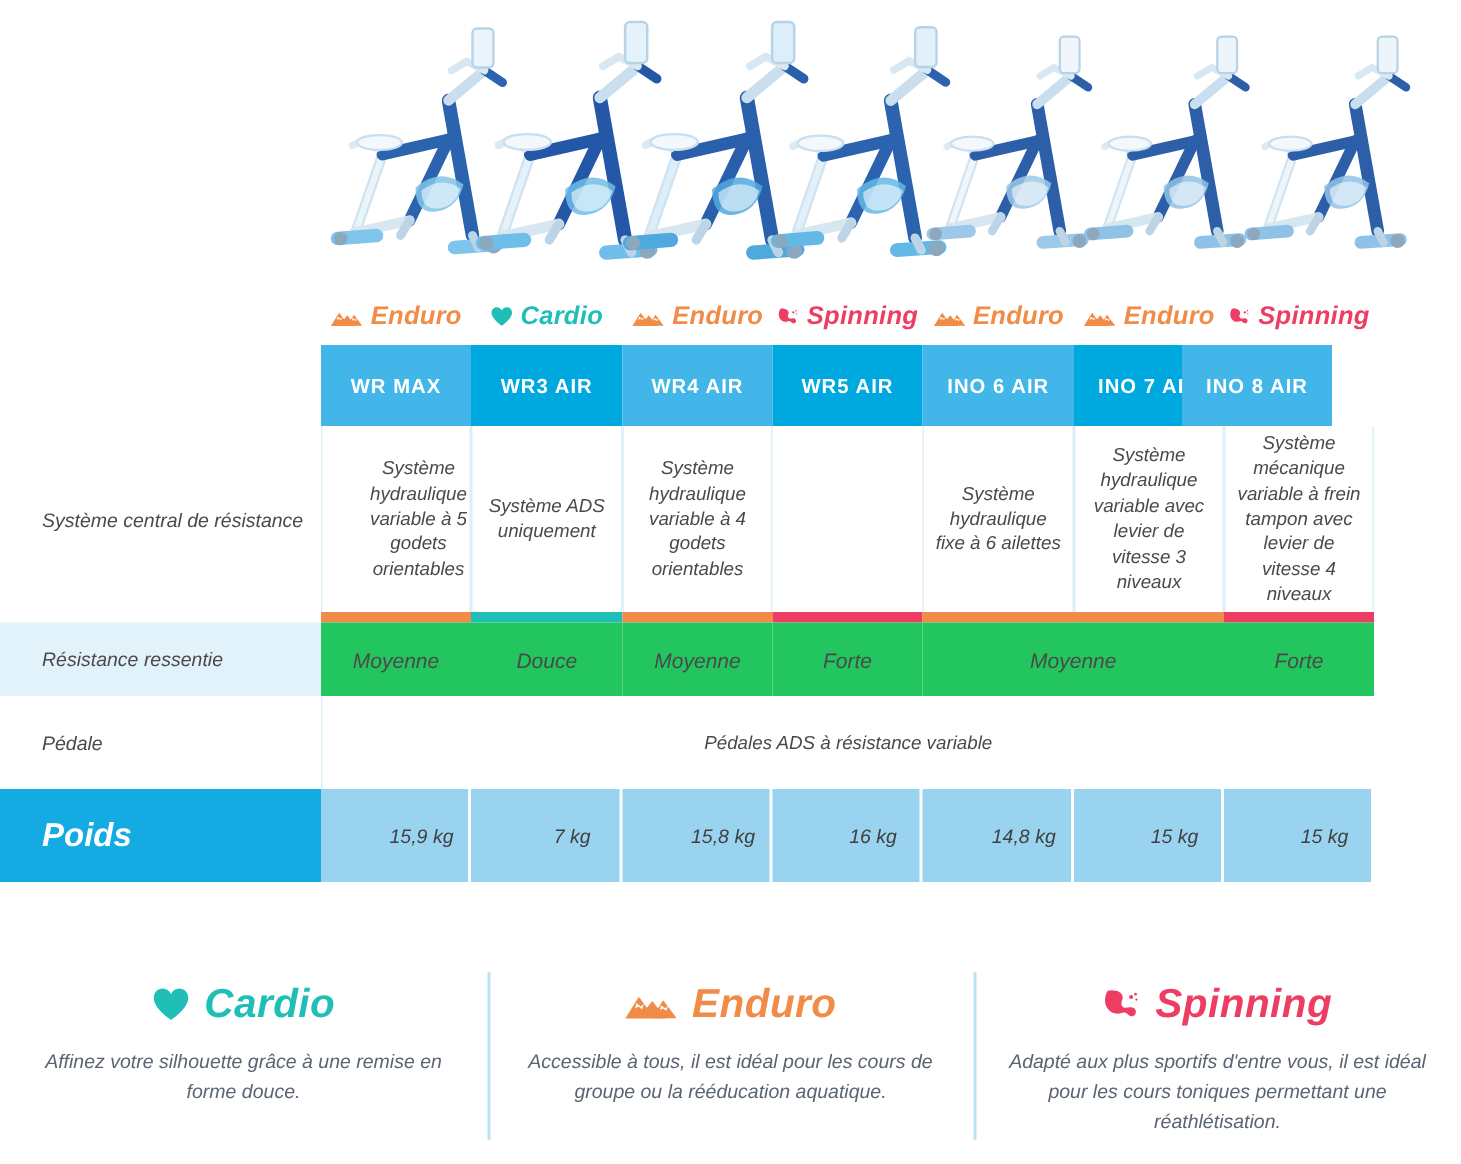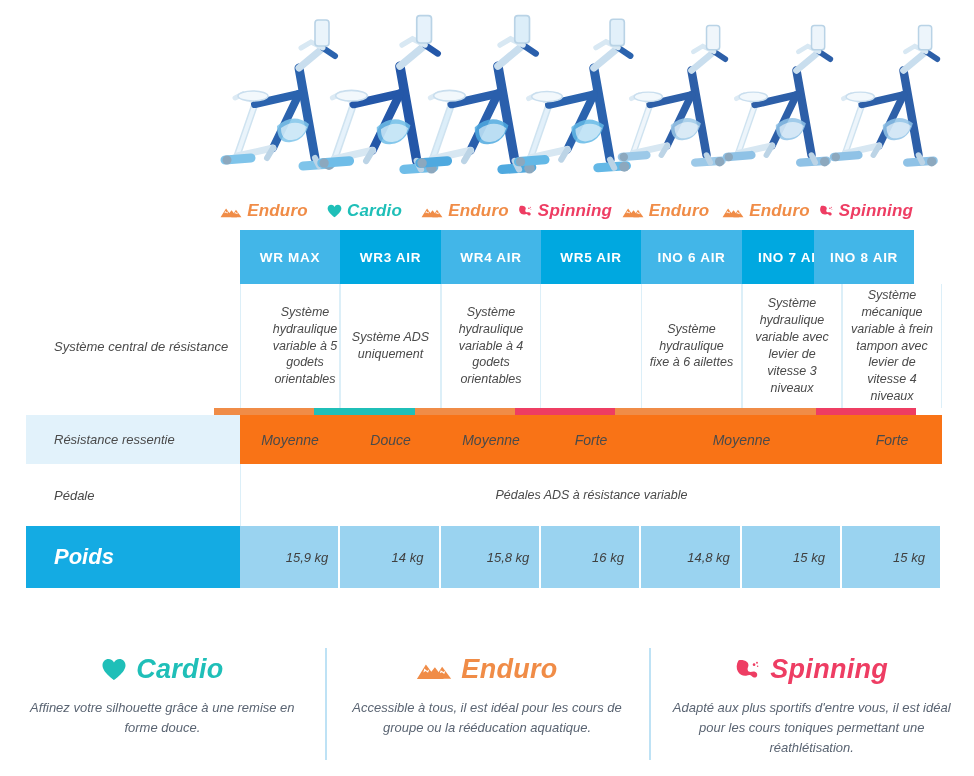--- a/index.html
+++ b/index.html
@@ -24,42 +24,42 @@
               letter-spacing:0.2px; white-space:nowrap; }
   .cat-name.enduro  { color:#F08C47; }
   .cat-name.cardio  { color:#1FBFB8; }
   .cat-name.spinning{ color:#EE3D63; }
   .cat-icon { display:flex; align-items:center; }
 
   
   .tbl { position:absolute; left:0; top:230px; width:974px; }
 
   .row { position:relative; width:974px; }
-  .cell { position:absolute; top:0; height:100%;margin-left:26px; }
+  .cell { position:absolute; top:0; height:100%; }
 
   .hdr-row { height:54px; }
   .hdr-cell { display:flex; align-items:center; justify-content:center;
               color:#fff; font-size:13.5px; font-weight:bold; letter-spacing:0.7px; }
   .hdr-a { background:#42B6E8; }
   .hdr-b { background:#00A8E0; }
 
   .lbl { display:flex; align-items:center; padding-left:28px;
          font-size:13px; font-style:italic; color:#4A4A4A; }
 
   .r1 { height:124px; }
   .r1 .body-cell { background:#fff; border-left:1px solid #DCEFF8; border-right:1px solid #DCEFF8;
                    display:flex; align-items:center; justify-content:center; text-align:center;
                    padding:4px 7px; font-size:12.5px; font-style:italic; color:#4A4A4A;
                    line-height:1.35; }
 
   .accent-row { position:absolute; width:974px; height:7px; }
   .accent { position:absolute; top:0; height:7px; }
 
   .r2 { height:56px; }
-  .r2 .body-cell { background:#f97316; display:flex; align-items:center; justify-content:center;
+  .r2 .body-cell { background:#22c55e; display:flex; align-items:center; justify-content:center;
                    font-size:14px; font-style:italic; color:#4A4A4A; }
   .r2 .lbl { background:#E2F2FB; }
 
   .r3 { height:62px; background:#fff; }
   .r3 .body-cell { display:flex; align-items:center; justify-content:center;
                    font-size:12.5px; font-style:italic; color:#4A4A4A;
                    border-left:1px solid #DCEFF8; }
 
   .r4 { height:62px; }
   .r4 .lbl { background:#14ABE3; color:#fff; font-weight:bold; font-size:22px;
@@ -384,21 +384,21 @@
         <div class="cell body-cell" style="left: 615px; width: 201px; top: 7px; height: 49px;">Moyenne</div>
         <div class="cell body-cell" style="left: 816px; width: 100px; top: 7px; height: 49px;">Forte</div>
       </div>
     <div class="row r3">
         <div class="cell lbl" style="left: 0px; width: 214px;">Pédale</div>
         <div class="cell body-cell" style="left: 214px; width: 702px;">Pédales ADS à résistance variable</div>
       </div>
     <div class="row r4">
         <div class="cell lbl" style="left: 0px; width: 214px;">Poids</div>
         <div class="cell body-cell" style="left: 214px; width: 98px;">15,9 kg</div>
-        <div class="cell body-cell" style="left: 314px; width: 99px;">14 kg</div>
+        <div class="cell body-cell" style="left: 314px; width: 99px;">7 kg</div>
         <div class="cell body-cell" style="left: 415px; width: 98px;">15,8 kg</div>
         <div class="cell body-cell" style="left: 515px; width: 98px;">16 kg</div>
         <div class="cell body-cell" style="left: 615px; width: 99px;">14,8 kg</div>
         <div class="cell body-cell" style="left: 716px; width: 98px;">15 kg</div>
         <div class="cell body-cell" style="left: 816px; width: 98px;">15 kg</div>
       </div>
   </div>
 
   <div class="legend">
       <div class="leg-item">

